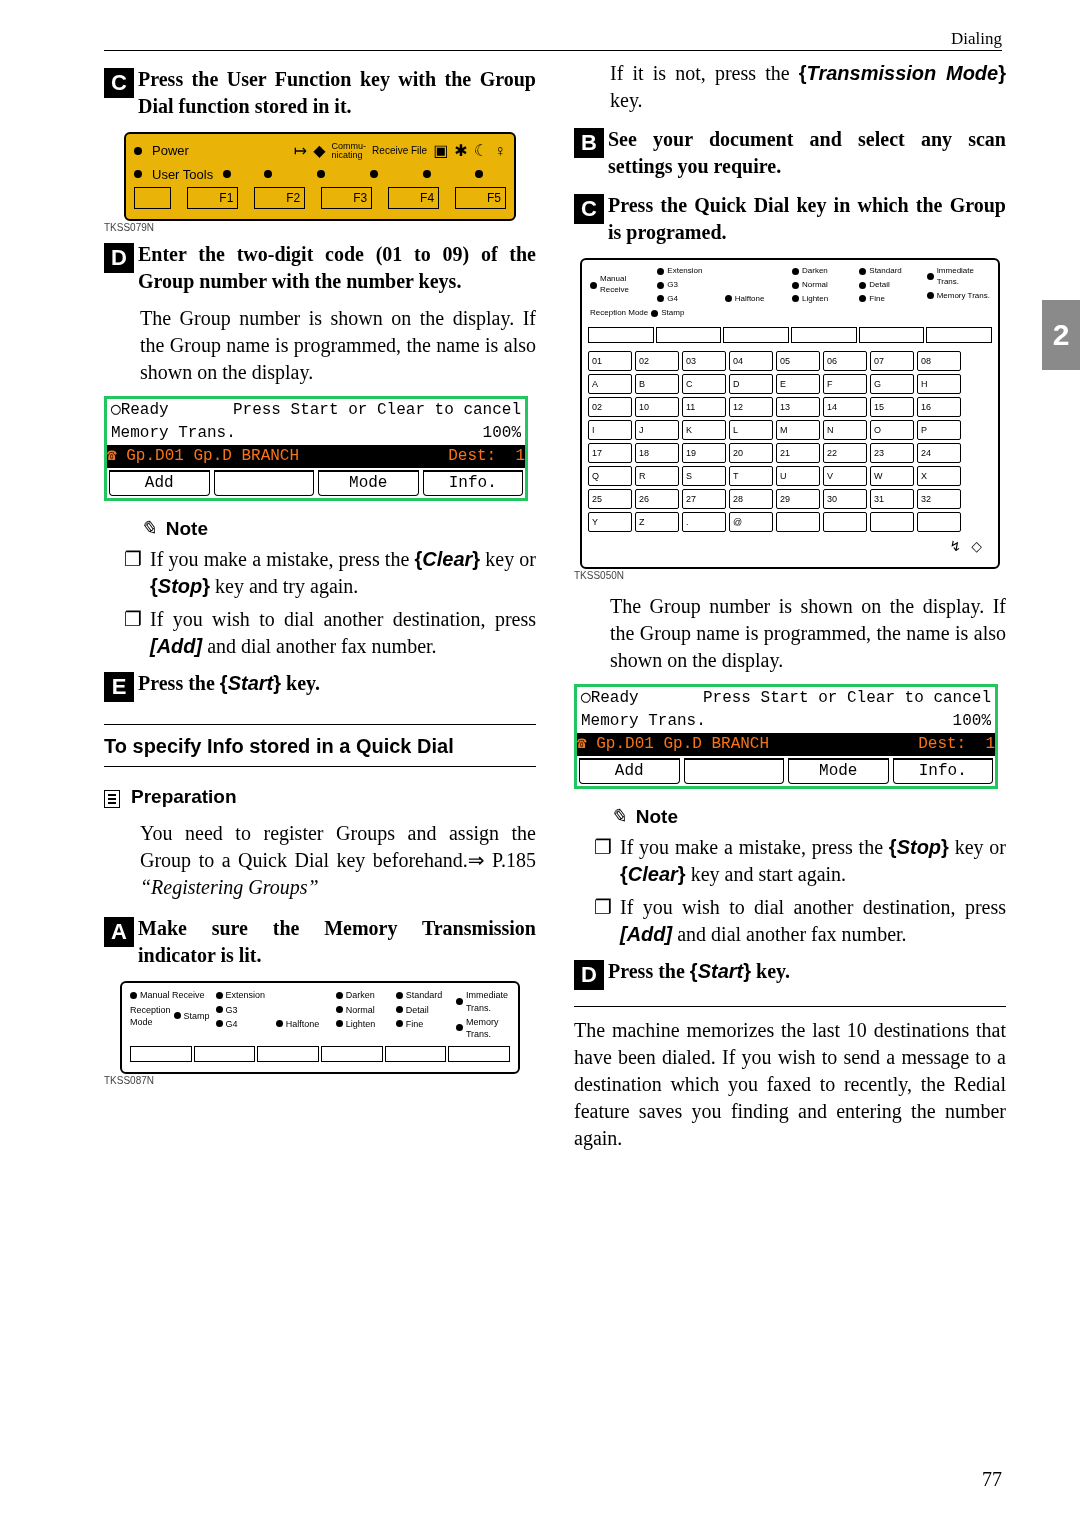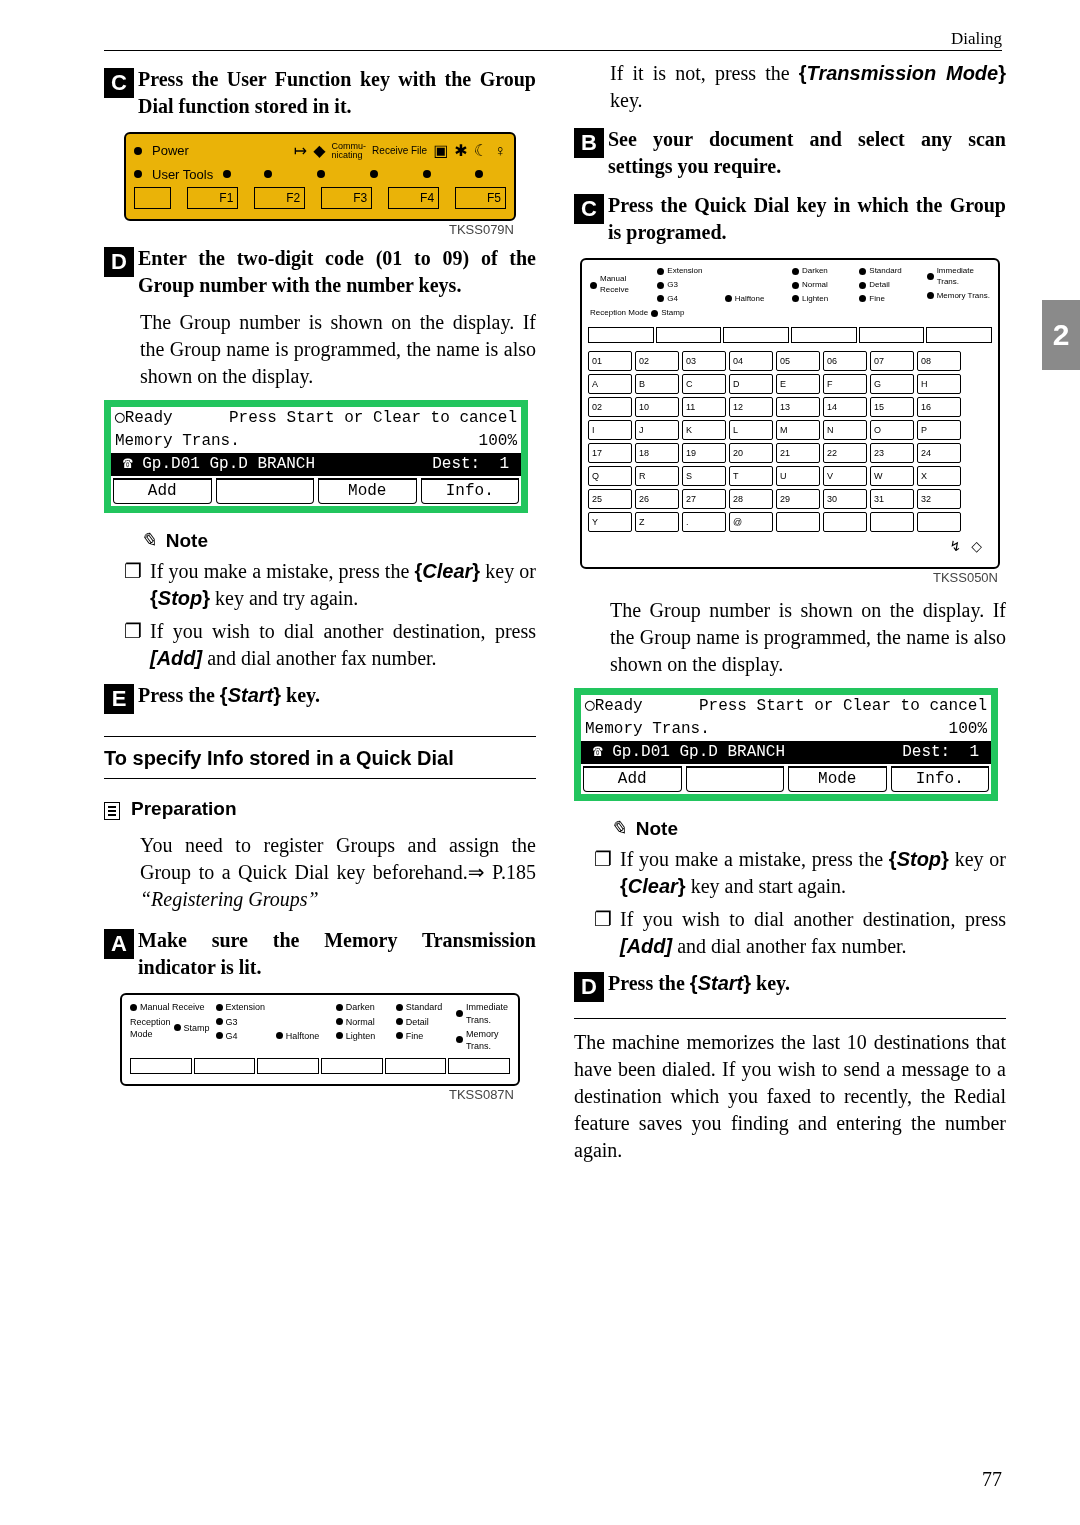--- a/index.html
+++ b/index.html
@@ -75,24 +75,23 @@
   .body-text {
     margin-top: 10px;
     text-align: justify;
   }
   .body-indent { margin-left: 36px; }
   .figure {
     display: block;
     margin: 12px auto 4px auto;
   }
   .fig-code {
-    font-size: 13px;
+    font-size: 10px;
     font-family: Arial, sans-serif;
     color: #444;
-    text-align: right;
     margin-right: 22px;
   }
   .fig-panel {
     border: 2.5px solid #000;
     border-radius: 6px;
     margin: 0 20px;
     padding: 6px 8px 10px 8px;
     background: #eab308;
   }
   .fig-panel-row { display: flex; align-items: center; gap: 10px; }
@@ -100,28 +99,28 @@
   .fig-label { font-family: Arial, sans-serif; font-size: 13px; }
   .fn-boxes { display: flex; gap: 16px; margin-top: 4px; }
   .fn-box {
     border: 1px solid #000; height: 22px; flex: 1;
     font-family: Arial, sans-serif; font-size: 12px;
     display: flex; align-items: center; justify-content: flex-end; padding-right: 4px;
   }
   .fn-box.first { flex: 0.7; justify-content: center; }
   .glyph-row { display: flex; gap: 6px; align-items: center; font-size: 16px; }
   .lcd {
-    border: 7px solid #22c55e;
+    border: 3px solid #22c55e;
     margin: 10px 8px 4px 0;
     font-family: 'Courier New', monospace;
     font-size: 16px;
     line-height: 1.2;
   }
   .lcd-top { padding: 2px 4px; display: flex; justify-content: space-between; white-space: pre; }
-  .lcd-invert { background: #000; color: #ffffff; padding: 2px 12px; white-space: pre; display: flex; justify-content: space-between; }
+  .lcd-invert { background: #000; color: #f97316; padding: 2px 0; white-space: pre; display: flex; justify-content: space-between; }
   .lcd-btns { display: flex; }
   .lcd-btn { border: 1.5px solid #000; border-top: 2.5px solid #000; flex: 1; text-align: center; padding: 2px 0; margin: 2px 2px; border-radius: 0 0 4px 4px; }
 
   .note-head { margin-top: 14px; }
   .note-head .pencil { font-style: italic; font-size: 20px; margin-right: 4px; }
   .note-head .word { font-weight: bold; font-family: Arial, sans-serif; font-size: 19px; }
   .bullet-list { margin-top: 4px; margin-left: 20px; }
   .bullet { display: flex; gap: 8px; margin-bottom: 6px; text-align: justify; }
   .bullet .mk { flex: 0 0 18px; }
   .key-label { font-family: Arial, sans-serif; font-weight: bold; font-style: italic; }

